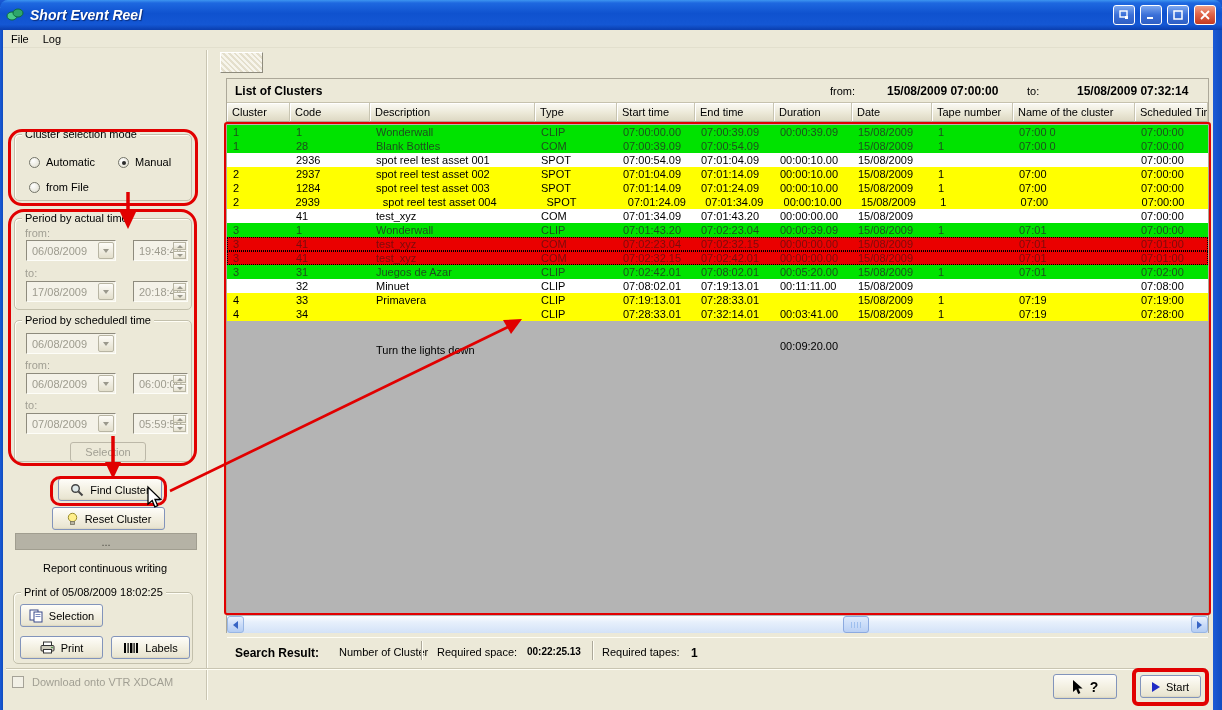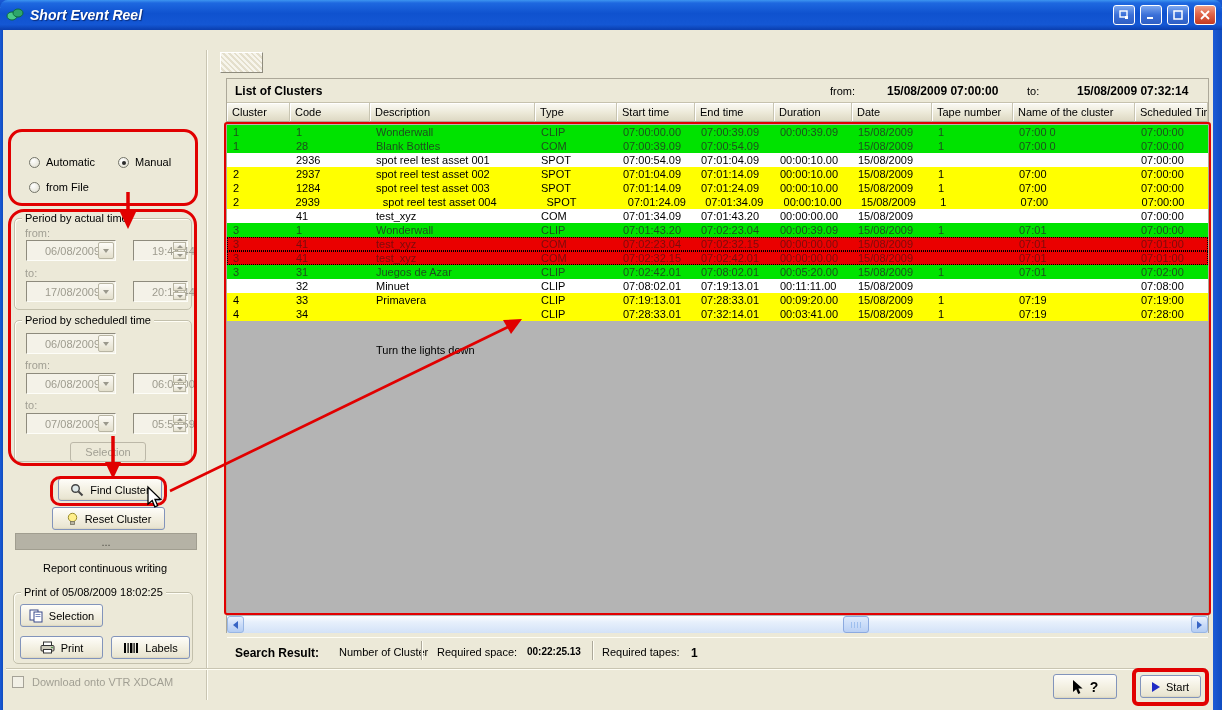--- a/index.html
+++ b/index.html
@@ -39,21 +39,21 @@
   #channel-label { position:absolute; left:12px; top:44px; font-weight:bold; font-size:12px; }
 
   .radio { position:absolute; display:flex; align-items:center; gap:6px; cursor:default; }
   .rdot { width:11px; height:11px; border-radius:50%; border:1px solid #74756a;
     background:radial-gradient(circle at 35% 30%,#ffffff,#dedccc); position:relative; }
   .radio.on .rdot::after { content:""; position:absolute; left:3px; top:3px; width:4px; height:4px;
     border-radius:50%; background:#2a2a2a; }
 
   .fld { position:absolute; height:21px; background:#f4f2e8; border:1px solid;
     border-color:#8e8b7d #fdfdf8 #fdfdf8 #8e8b7d; color:#9d9b8e; display:flex; align-items:center;
-    padding-left:18px; font-size:11px; }
+    padding-left:5px; font-size:11px; }
   .ddbtn { position:absolute; right:1px; top:1px; bottom:1px; width:16px;
     background:linear-gradient(180deg,#fdfcf8,#e3dfcc); border:1px solid #b8b5a3; border-radius:2px;
     display:flex; align-items:center; justify-content:center; }
   .ddbtn i { border-left:3px solid transparent; border-right:3px solid transparent; border-top:4px solid #9a988c; }
   .spinbtns { position:absolute; right:1px; top:1px; bottom:1px; width:13px; display:flex; flex-direction:column; gap:1px; }
   .sb { flex:1; background:linear-gradient(180deg,#fdfcf8,#e3dfcc); border:1px solid #b8b5a3;
     display:flex; align-items:center; justify-content:center; }
   .sb i { border-left:3px solid transparent; border-right:3px solid transparent; }
   .sb.up i { border-bottom:3px solid #9a988c; }
   .sb.dn i { border-top:3px solid #9a988c; }
@@ -153,27 +153,34 @@
           </svg>
       </span>
       <span class="wb close">
         <svg width="10" height="10" viewBox="0 0 10 10">
             <path d="M1 1 L9 9 M9 1 L1 9" stroke="#fff" stroke-width="1.8"></path>
           </svg>
       </span>
     </span>
   </div>
 
+  <div class="menubar">
+    <span class="menuitem">File</span>
+    <span class="menuitem">Log</span>
+  </div>
 
   <div class="sideborder" id="border-left"></div>
   <div class="sideborder" id="border-right"></div>
   <div id="border-bottom"></div>
   <div id="divider"></div>
 
 
+  <div class="group" style="left:14px;top:134px;width:178px;height:67px">
+    <span class="glabel">Cluster selection mode</span>
+  </div>
   <div class="radio" style="left:29px;top:156px" id="radio-0">
     <span class="rdot"></span>
     <span>Automatic</span>
   </div>
   <div class="radio on" style="left:118px;top:156px" id="radio-1">
     <span class="rdot"></span>
     <span>Manual</span>
   </div>
   <div class="radio" style="left:29px;top:181px" id="radio-2">
     <span class="rdot"></span>
@@ -516,21 +523,21 @@
           <div class="tcell" style="width: 122px;"></div>
           <div class="tcell" style="width: 73px;">07:08:00</div>
         </div>
         <div class="trow" style="top: 171px; background: rgb(255, 255, 0); color: rgb(0, 0, 0);">
           <div class="tcell" style="width: 63px;">4</div>
           <div class="tcell" style="width: 80px;">33</div>
           <div class="tcell" style="width: 165px;">Primavera</div>
           <div class="tcell" style="width: 82px;">CLIP</div>
           <div class="tcell" style="width: 78px;">07:19:13.01</div>
           <div class="tcell" style="width: 79px;">07:28:33.01</div>
-          <div class="tcell" style="width: 78px;">00:09:20.00</div>
+          <div class="tcell" style="width: 78px; margin-top: 46px;">00:09:20.00</div>
           <div class="tcell" style="width: 80px;">15/08/2009</div>
           <div class="tcell" style="width: 81px;">1</div>
           <div class="tcell" style="width: 122px;">07:19</div>
           <div class="tcell" style="width: 73px;">07:19:00</div>
         </div>
         <div class="trow" style="top: 185px; background: rgb(255, 255, 0); color: rgb(0, 0, 0);">
           <div class="tcell" style="width: 63px;">4</div>
           <div class="tcell" style="width: 80px;">34</div>
           <div class="tcell" style="width: 165px; margin-top: 36px;">Turn the lights down</div>
           <div class="tcell" style="width: 82px;">CLIP</div>

